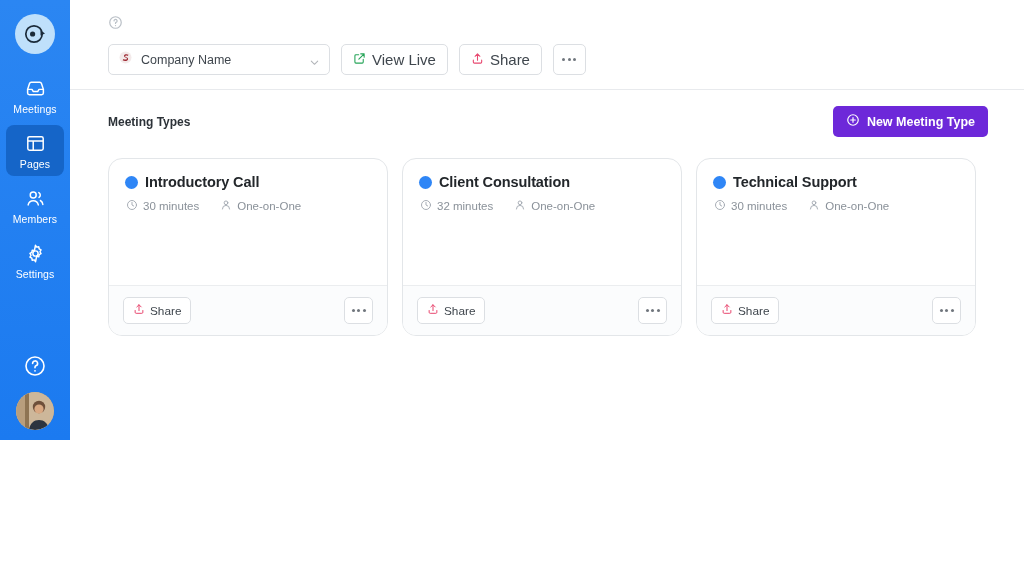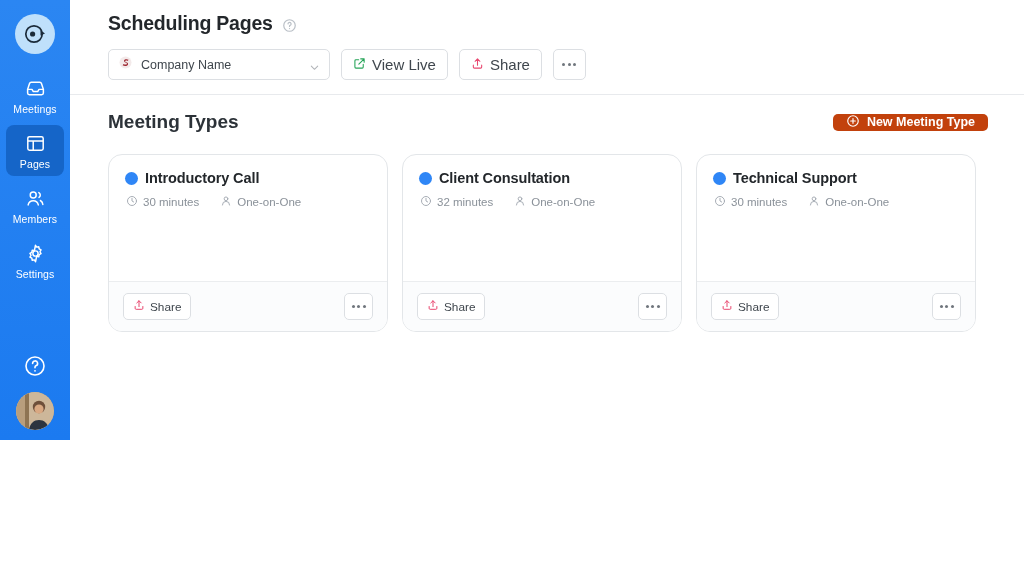--- a/index.html
+++ b/index.html
@@ -75,23 +75,23 @@
   }
   .btn.icon-only { width: 33px; padding: 0; justify-content: center; }
   .dots { display:flex; gap:2.5px; }
   .dots i { width:3px; height:3px; border-radius:50%; background:#70767d; display:block; }
 
   .divider { height: 1px; background: #e8eaed; width: 100%; }
 
   
   .section { padding: 16px 36px 0 38px; }
   .section-head { display: flex; align-items: center; justify-content: space-between; }
-  .section-title { font-size: 19px; font-weight: bold; color: #2c3238; }
+  .section-title { font-size: 12px; font-weight: bold; color: #2c3238; }
   .btn-primary {
-    height: 17px; border: none; border-radius: 5px; background: #c2410c;
+    height: 31px; border: none; border-radius: 5px; background: #6d28d9;
     color: #fff; font-size: 12.5px; font-weight: bold;
     display: inline-flex; align-items: center; gap: 7px; padding: 0 13px;
     cursor: pointer; font-family: inherit;
   }
 
   .cards { display: flex; gap: 14px; margin-top: 21px; }
   .card {
     width: 280px; height: 178px; border: 1px solid #e3e6e9; border-radius: 14px;
     background: #fff; display: flex; flex-direction: column; overflow: hidden;
   }
@@ -194,21 +194,20 @@
           </g>
         </svg>
       </span>
     </div>
   </nav>
 
   <div class="main">
 
     <div class="topbar">
       <div class="page-title-row">
-        <span class="page-title">Scheduling Pages</span>
         <span class="help-ico-sm">
           <svg width="15" height="15" viewBox="0 0 24 24" fill="none" stroke="#b9bfc6" stroke-width="1.9" stroke-linecap="round">
             <circle cx="12" cy="12" r="9.2"></circle>
             <path d="M9.6 9.4a2.5 2.5 0 1 1 3.3 2.4c-.7.3-.9.8-.9 1.5v.3"></path>
             <circle cx="12" cy="16.9" r="1" fill="#b9bfc6" stroke="none"></circle>
           </svg>
         </span>
       </div>
 
       <div class="toolbar">

